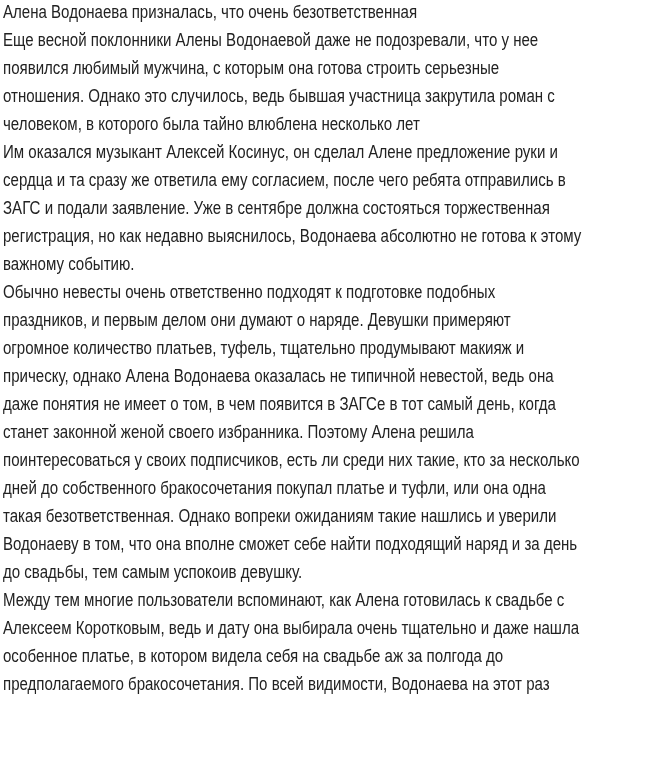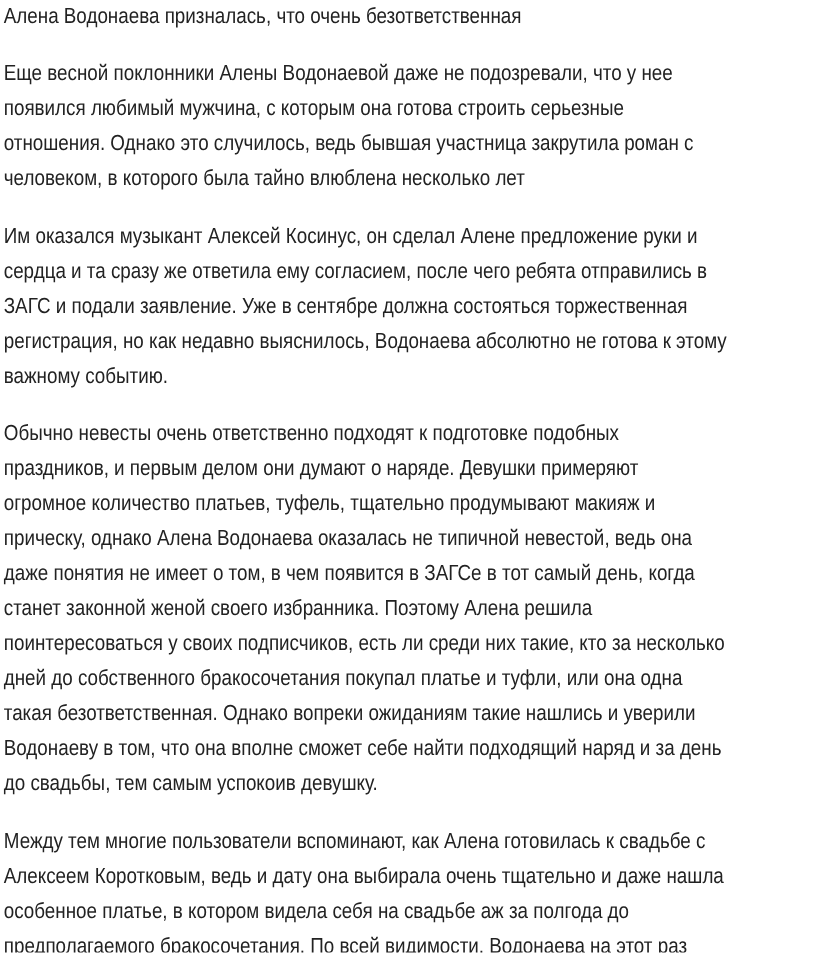--- a/index.html
+++ b/index.html
@@ -16,21 +16,21 @@
   .line {
     font-size: 17.5px;
     line-height: 28px;
     white-space: nowrap;
     transform-origin: left center;
     transform: scaleX(0.86);
     display: block;
     height: 28px;
   }
   .title { margin-top: -2px; }
-  .para { margin-top: 18px; }
+  .para { }
 </style>
 </head>
 <body>
 
 <div class="doc">
   <div class="line title">Алена Водонаева призналась, что очень безответственная</div>
 
   <div class="para">
     <span class="line">Еще весной поклонники Алены Водонаевой даже не подозревали, что у нее</span>
     <span class="line">появился любимый мужчина, с которым она готова строить серьезные</span>

